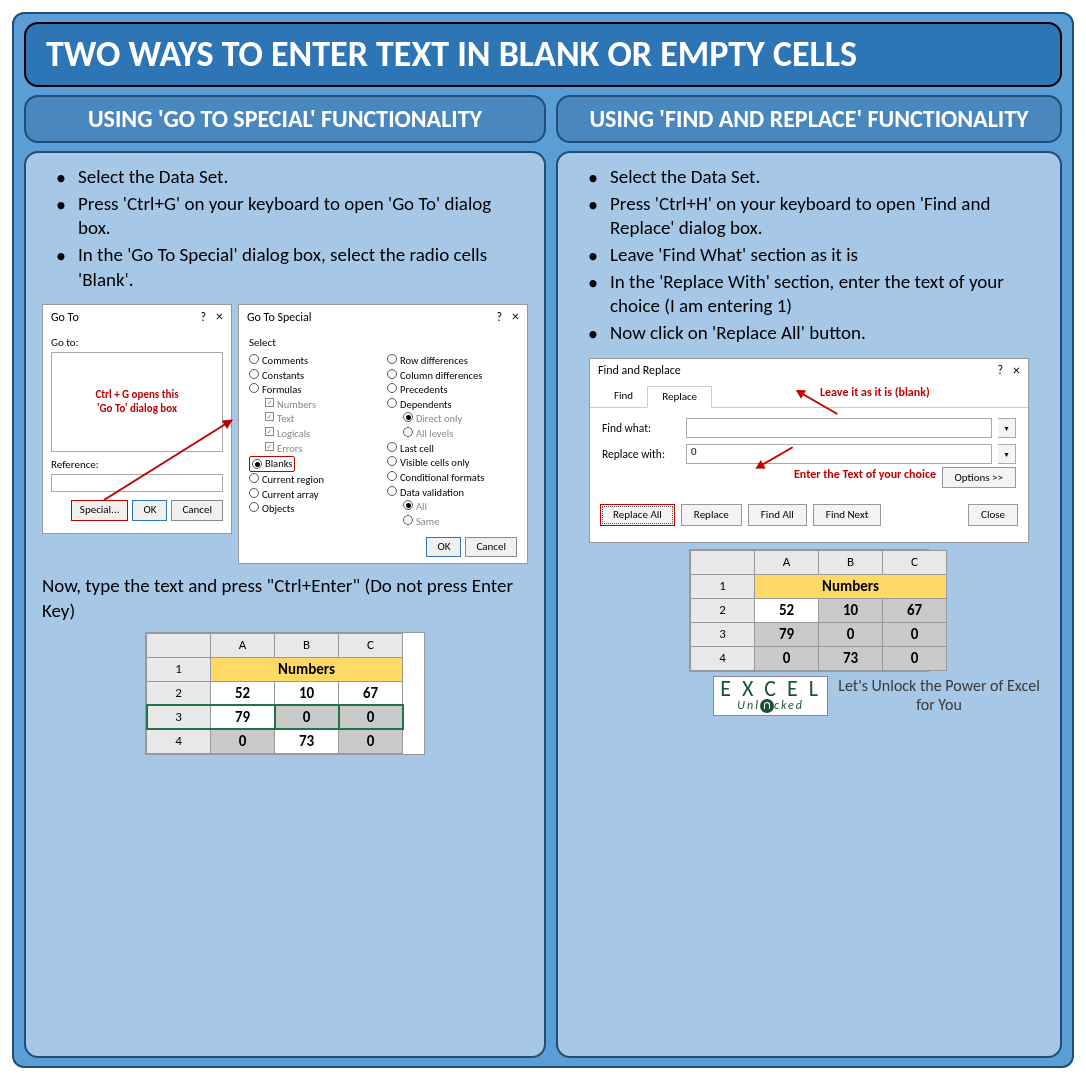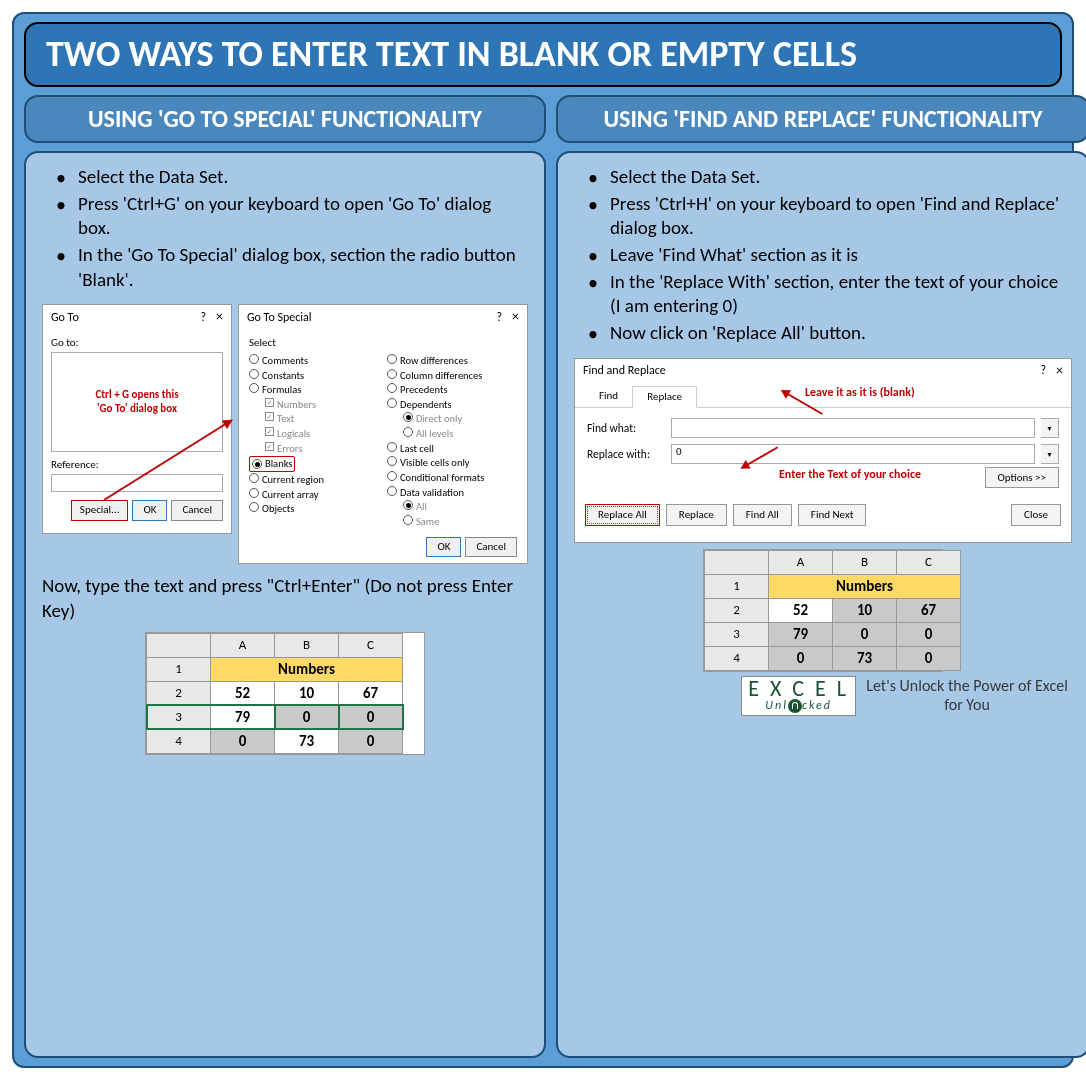--- a/index.html
+++ b/index.html
@@ -44,21 +44,21 @@
 .after-text{font-size:19px;margin:8px 0}
 .excel-mini{border:1px solid #999;background:#fff;margin:0 auto;font-size:15px;font-weight:bold}
 .excel-mini table{border-collapse:collapse}
 .excel-mini th,.excel-mini td{border:1px solid #999;text-align:center;min-width:64px;height:24px;font-weight:bold}
 .excel-mini .hdr{background:#e8e8e8;font-weight:normal;font-size:13px}
 .excel-mini .rowhdr{background:#e8e8e8;font-weight:normal;width:28px;font-size:13px}
 .excel-mini .yellow{background:#ffd966}
 .excel-mini .grey{background:#c9c9c9}
 .excel-mini .sel{outline:2px solid #227447;outline-offset:-1px}
 .excel-mini .sel-range{outline:2px solid #227447;outline-offset:-1px}
-.fr-dialog{width:498px;height:185px;background:#fff;border:1px solid #999;font-size:12px;margin:6px auto 6px;position:relative}
+.fr-dialog{width:440px;height:185px;background:#fff;border:1px solid #999;font-size:12px;margin:6px auto 6px;position:relative}
 .fr-tabs{display:flex;gap:0;border-bottom:1px solid #ccc;padding:0 10px;margin-top:2px}
 .fr-tab{padding:3px 14px;font-size:11px;position:relative;top:1px}
 .fr-tab.active{border:1px solid #ccc;border-bottom:1px solid #fff;background:#fff}
 .fr-body{padding:10px 12px 6px}
 .fr-row{display:flex;align-items:center;gap:6px;margin-bottom:6px}
 .fr-row label{font-size:11.5px;width:78px}
 .fr-input{flex:1;border:1px solid #aaa;height:20px;padding:0 4px;font-size:11px;background:#fff}
 .fr-drop{width:18px;height:20px;border:1px solid #aaa;border-left:none;display:flex;align-items:center;justify-content:center;font-size:8px;background:#f4f4f4}
 .fr-opts{text-align:right;margin:6px 0}
 .fr-btnrow{display:flex;gap:6px;padding:6px 10px;justify-content:flex-start}
@@ -80,21 +80,21 @@
 <div class="outer">
   <div class="title-banner">TWO WAYS TO ENTER TEXT IN BLANK OR EMPTY CELLS</div>
   <div class="cols">
 
     <div class="col">
       <div class="sub-banner">USING 'GO TO SPECIAL' FUNCTIONALITY</div>
       <div class="content-box">
         <ul>
           <li>Select the Data Set.</li>
           <li>Press 'Ctrl+G' on your keyboard to open 'Go To' dialog box.</li>
-          <li>In the 'Go To Special' dialog box, section the radio button 'Blank'.</li>
+          <li>In the 'Go To Special' dialog box, select the radio cells 'Blank'.</li>
         </ul>
 
         <div class="dialog-row" style="position:relative">
 
           <div class="win-dialog goto">
             <div class="win-title">
               <span>Go To</span>
               <span class="win-close-group">
                 <span>?</span>
                 <span class="win-close">×</span>
@@ -274,21 +274,21 @@
       </div>
     </div>
 
     <div class="col">
       <div class="sub-banner">USING 'FIND AND REPLACE' FUNCTIONALITY</div>
       <div class="content-box">
         <ul>
           <li>Select the Data Set.</li>
           <li>Press 'Ctrl+H' on your keyboard to open 'Find and Replace' dialog box.</li>
           <li>Leave 'Find What' section as it is</li>
-          <li>In the 'Replace With' section, enter the text of your choice (I am entering 0)</li>
+          <li>In the 'Replace With' section, enter the text of your choice (I am entering 1)</li>
           <li>Now click on 'Replace All' button.</li>
         </ul>
 
         <div class="fr-dialog">
           <div class="win-title">
             <span>Find and Replace</span>
             <span class="win-close-group">
               <span>?</span>
               <span class="win-close">×</span>
             </span>

